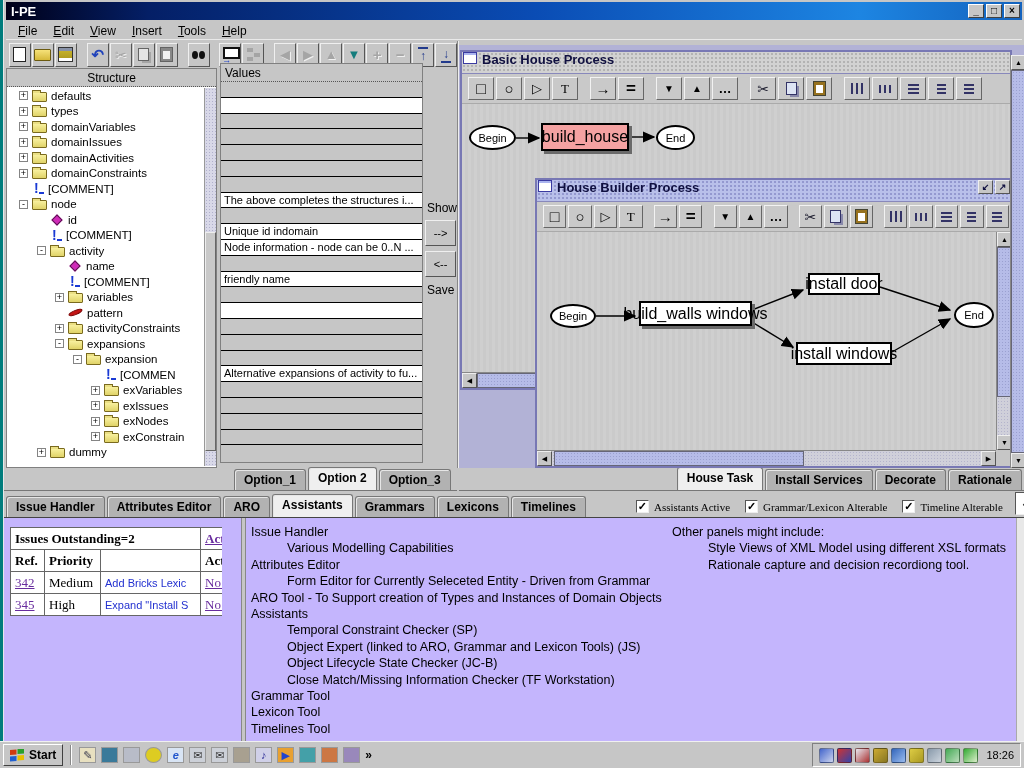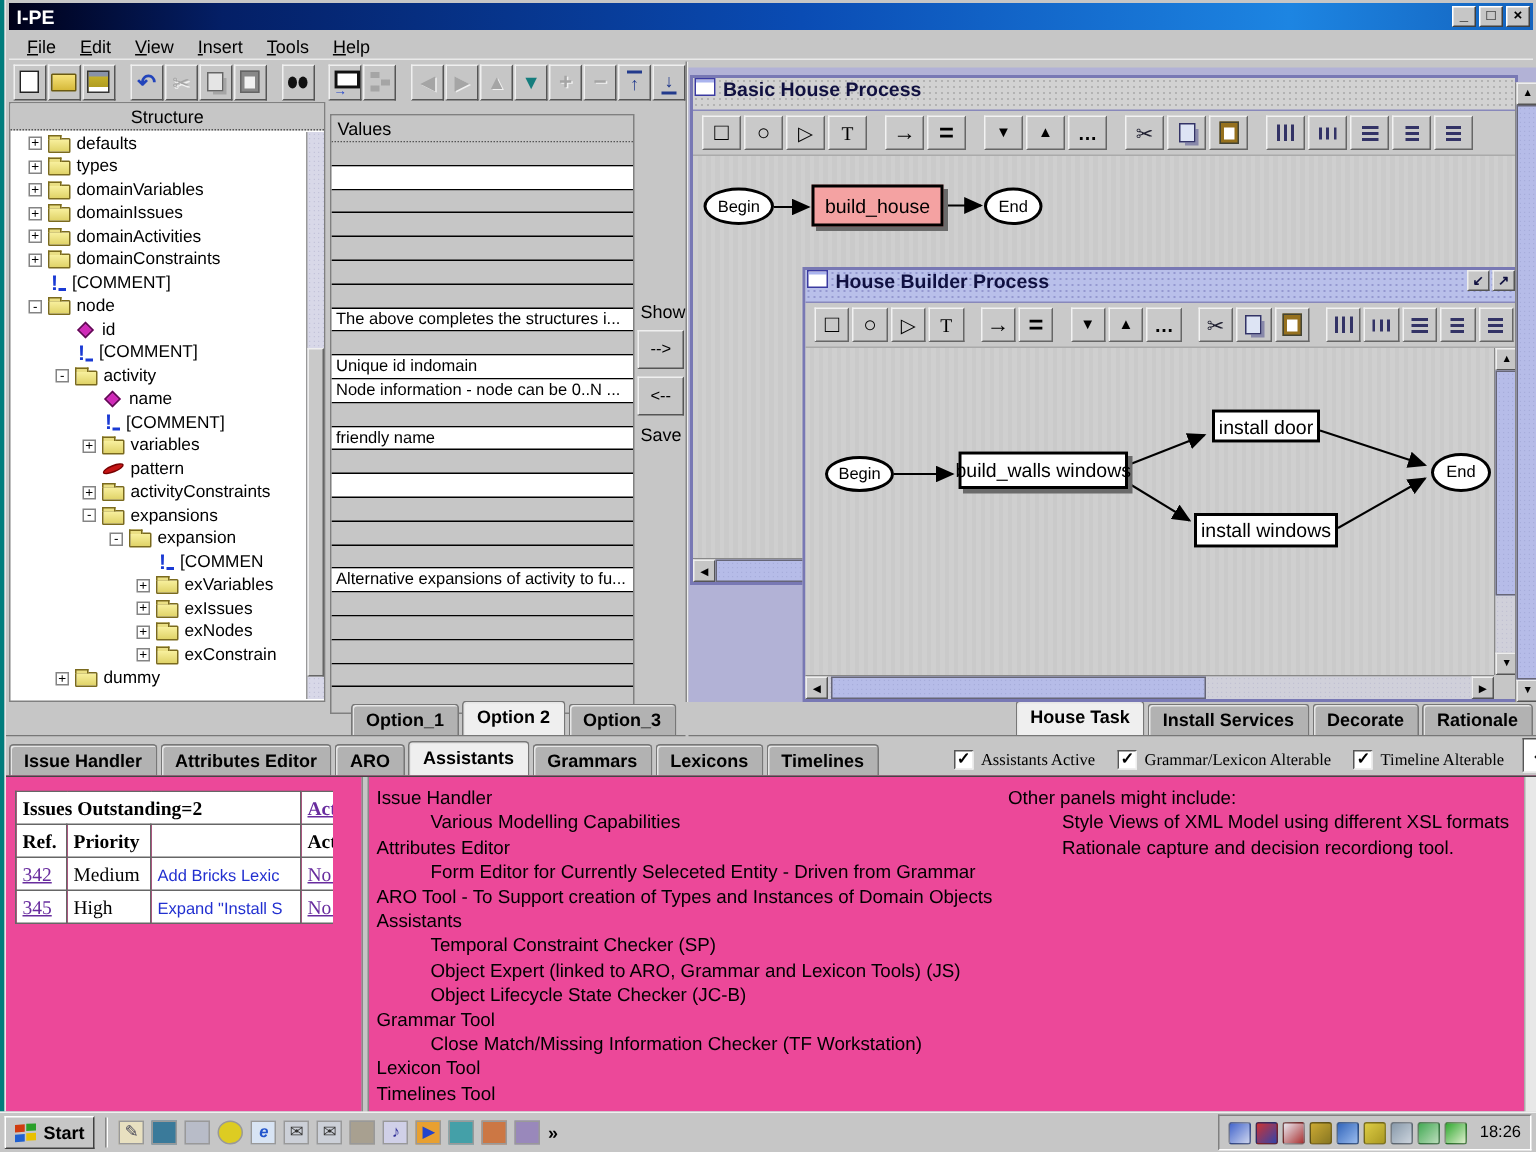--- a/index.html
+++ b/index.html
@@ -63,21 +63,21 @@
 .trow[data-icon="folder"] .tico::before{content:"";position:absolute;top:-3px;left:-1px;width:7px;height:2px;background:#eadf84;border:1px solid #7a6a1e;border-bottom:none}
 .trow[data-icon="diamond"] .tico{width:8px;height:8px;background:#d02ab8;border:1px solid #5a1050;transform:rotate(45deg);margin:0 3px}
 .trow[data-icon="comment"] .tico{width:12px;height:13px}
 .trow[data-icon="comment"] .tico::before{content:"!";position:absolute;left:2px;top:-2px;color:#1a3ad4;font-weight:bold;font-size:14px}
 .trow[data-icon="comment"] .tico::after{content:"";position:absolute;left:7px;bottom:1px;width:5px;height:2px;background:#1a3ad4}
 .trow[data-icon="pattern"] .tico{width:15px;height:5px;background:#c41414;border:1px solid #700;border-radius:50%;transform:rotate(-22deg)}
 .tree-scroll{position:absolute;top:19px;right:0;width:12px;bottom:1px;background:#d8d8e8;background-image:radial-gradient(#b0b0cc 26%,transparent 27%);background-size:3px 3px;border-left:1px solid #999}
 .tree-thumb{position:absolute;left:0;right:0;top:38%;height:58%;background:#c9c9c9;border:1px solid;border-color:#eee #666 #666 #eee}
 
 
-.values{position:absolute;left:216px;top:76px;width:203px;height:400px;background:#c6c6c6;border:1px solid #808080;overflow:hidden}
+.values{position:absolute;left:216px;top:63px;width:203px;height:400px;background:#c6c6c6;border:1px solid #808080;overflow:hidden}
 .values .panel-hdr{padding-left:4px}
 .vrow{height:15.8px;border-bottom:1px solid #000;font-size:11px;padding:1px 3px;overflow:hidden;white-space:nowrap}
 .vrow.g{background:#c6c6c6}
 .vrow.w{background:#fff}
 
 
 .sidecol{position:absolute;left:421px;top:68px;width:32px;height:369px;font-size:12px}
 .slabel{position:absolute;left:2px}
 .sbtn{position:absolute;left:0;width:31px;height:26px;background:#c6c6c6;border:1px solid;border-color:#efefef #555 #555 #efefef;font-size:11px;display:flex;align-items:center;justify-content:center}
 .vdiv{position:absolute;left:453px;top:41px;width:2px;height:427px;background:#888;border-right:1px solid #eee}
@@ -106,21 +106,21 @@
 .dtb[data-icon="d-cut"]::before{content:"✂";font-size:14px;color:#223}
 .dtb[data-icon="d-copy"]::before{content:"";width:9px;height:11px;border:1px solid #336;background:#dde4f4;box-shadow:3px 3px 0 -1px #88a}
 .dtb[data-icon="d-paste"]::before{content:"";width:11px;height:13px;border:1px solid #443;background:linear-gradient(#fff,#fff) 50% 60%/7px 8px no-repeat,#96711e}
 .dtb[data-icon="d-vbars"]::before{content:"";width:12px;height:11px;background:repeating-linear-gradient(90deg,#336 0 2px,transparent 2px 5px)}
 .dtb[data-icon="d-obars"]::before{content:"";width:12px;height:8px;background:repeating-linear-gradient(90deg,#336 0 2px,transparent 2px 5px)}
 .dtb[data-icon="d-lines-left"]::before,.dtb[data-icon="d-lines-center"]::before,.dtb[data-icon="d-lines-right"]::before{content:"";width:11px;height:10px;background:repeating-linear-gradient(#336 0 2px,transparent 2px 4px)}
 .dtb[data-icon="d-lines-center"]::before{width:9px}
 .dtb[data-icon="d-lines-right"]::before{width:10px}
 .canvas{position:absolute;background:repeating-linear-gradient(90deg,#cfcfcf 0 3px,#cacaca 3px 6px);overflow:hidden}
 .node-e{position:absolute;border:2px solid #000;border-radius:50%;background:#fff;display:flex;align-items:center;justify-content:center;font-size:11px;white-space:nowrap}
-.node-t{position:absolute;border:2px solid #000;background:#fff;box-shadow:3px 3px 0 #6a6a6a;display:flex;align-items:center;justify-content:center;font-size:13px;white-space:nowrap}
+.node-t{position:absolute;border:2px solid #000;background:#fff;box-shadow:3px 3px 0 #6a6a6a;display:flex;align-items:center;justify-content:center;font-size:16px;white-space:nowrap}
 .node-pink{background:#f4a2a2}
 .edges{position:absolute;left:0;top:0;width:100%;height:100%}
 .hscroll{position:absolute;height:16px;background:#c6c6c6;border-top:1px solid #888;display:flex}
 .vscroll{position:absolute;width:15px;background:#c6c6c6;border-left:1px solid #888;display:flex;flex-direction:column}
 .sar{width:15px;height:15px;flex:none;background:#c6c6c6;border:1px solid;border-color:#eee #555 #555 #eee;font-size:7px;display:flex;align-items:center;justify-content:center}
 .strack{flex:1;position:relative;background:#d0d0da;background-image:radial-gradient(#b4b4cc 26%,transparent 27%);background-size:3px 3px}
 .sthumb{position:absolute;background:#b6bce8;background-image:radial-gradient(#9aa0d0 26%,transparent 27%);background-size:3px 3px;border:1px solid #667}
 .corner{position:absolute;right:0;bottom:0;width:15px;height:16px;background:#c6c6c6}
 
 
@@ -133,21 +133,21 @@
 .optbar{display:flex;align-items:center;margin-left:50px;gap:15px;padding-bottom:4px}
 .cbi{display:flex;align-items:center;gap:5px}
 .cbx{width:13px;height:13px;background:#fff;border:1px solid;border-color:#555 #eee #eee #555;display:flex;align-items:center;justify-content:center;font-size:11px;font-weight:bold;line-height:1}
 .cbx::before{content:"✓"}
 .cbl{font-family:"Liberation Serif",serif;font-size:11px;white-space:nowrap}
 .dds{display:flex;gap:4px;margin-left:12px;padding-bottom:2px}
 .dd{height:23px;background:#fff;border:1px solid;border-color:#555 #eee #eee #555;display:flex;align-items:center;font-size:13px}
 .ddv{padding:0 7px;white-space:nowrap}
 
 
-.bottom{position:absolute;left:0;top:517px;width:1021px;height:224px;background:#ec4899;border-top:1px solid #444}
+.bottom{position:absolute;left:0;top:517px;width:1021px;height:224px;background:#c4b5fd;border-top:1px solid #444}
 .issues-wrap{position:absolute;left:6px;top:9px;width:212px;height:112px;overflow:hidden}
 .itable{width:252px;table-layout:fixed;border-collapse:collapse}
 .itable td{border:1px solid #666;padding:2px 4px;font-family:"Liberation Serif",serif;font-size:13px;white-space:nowrap;overflow:hidden;height:22px;background:#fff}
 .it-title{font-weight:bold}
 .it-h td{font-weight:bold}
 .p-med{background:#f4c8c8}
 .p-high{background:#ee3cc8}
 .ycell{background:#ffffb0}
 .plink{color:#682c9e;text-decoration:underline}
 .alink{font-weight:bold}
@@ -764,23 +764,23 @@
         <div class="tline i0">ARO Tool - To Support creation of Types and Instances of Domain Objects</div>
 
         <div class="tline i0">Assistants</div>
 
         <div class="tline i1">Temporal Constraint Checker (SP)</div>
 
         <div class="tline i1">Object Expert (linked to ARO, Grammar and Lexicon Tools) (JS)</div>
 
         <div class="tline i1">Object Lifecycle State Checker (JC-B)</div>
 
+        <div class="tline i1">Close Match/Missing Information Checker (TF Workstation)</div>
+
         <div class="tline i0">Grammar Tool</div>
-
-        <div class="tline i1">Close Match/Missing Information Checker (TF Workstation)</div>
 
         <div class="tline i0">Lexicon Tool</div>
 
         <div class="tline i0">Timelines Tool</div>
 
     </div>
     <div class="tother">
 
         <div class="tline i0">Other panels might include:</div>
 

